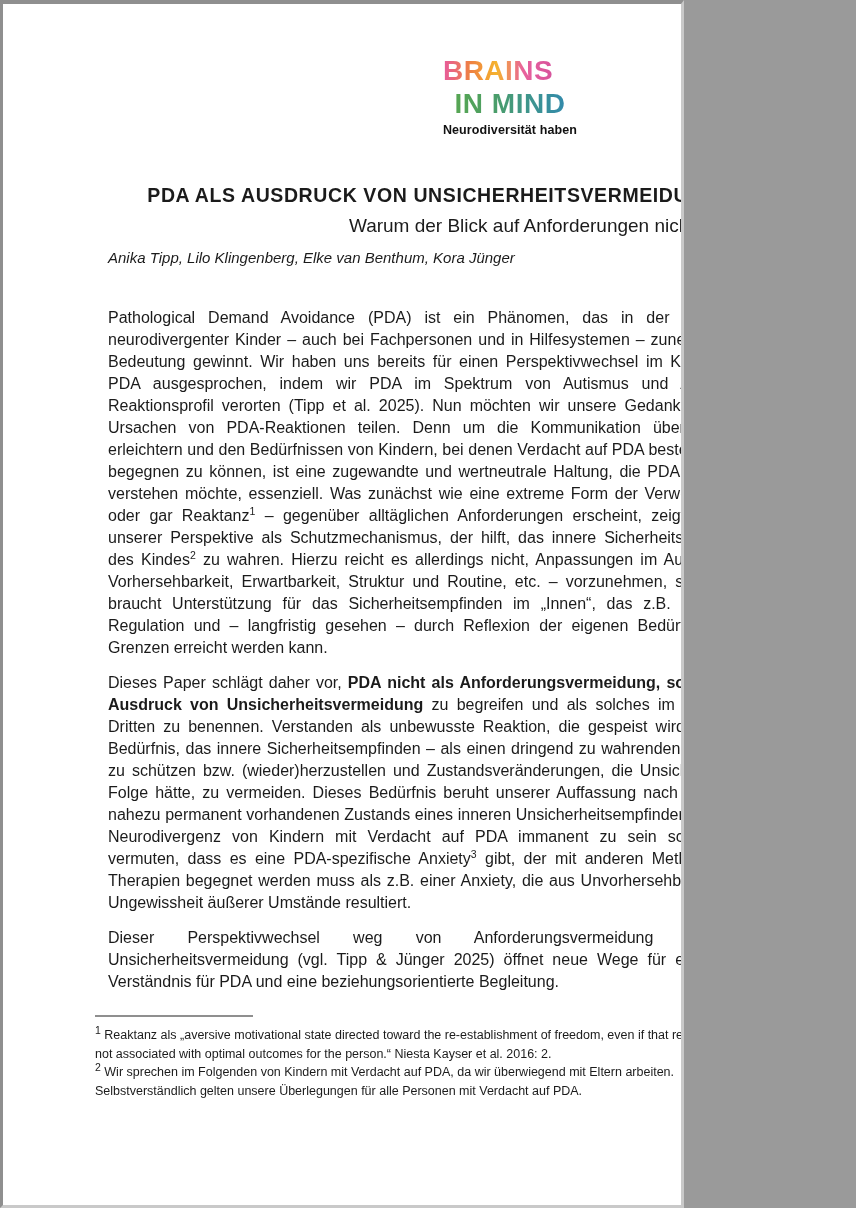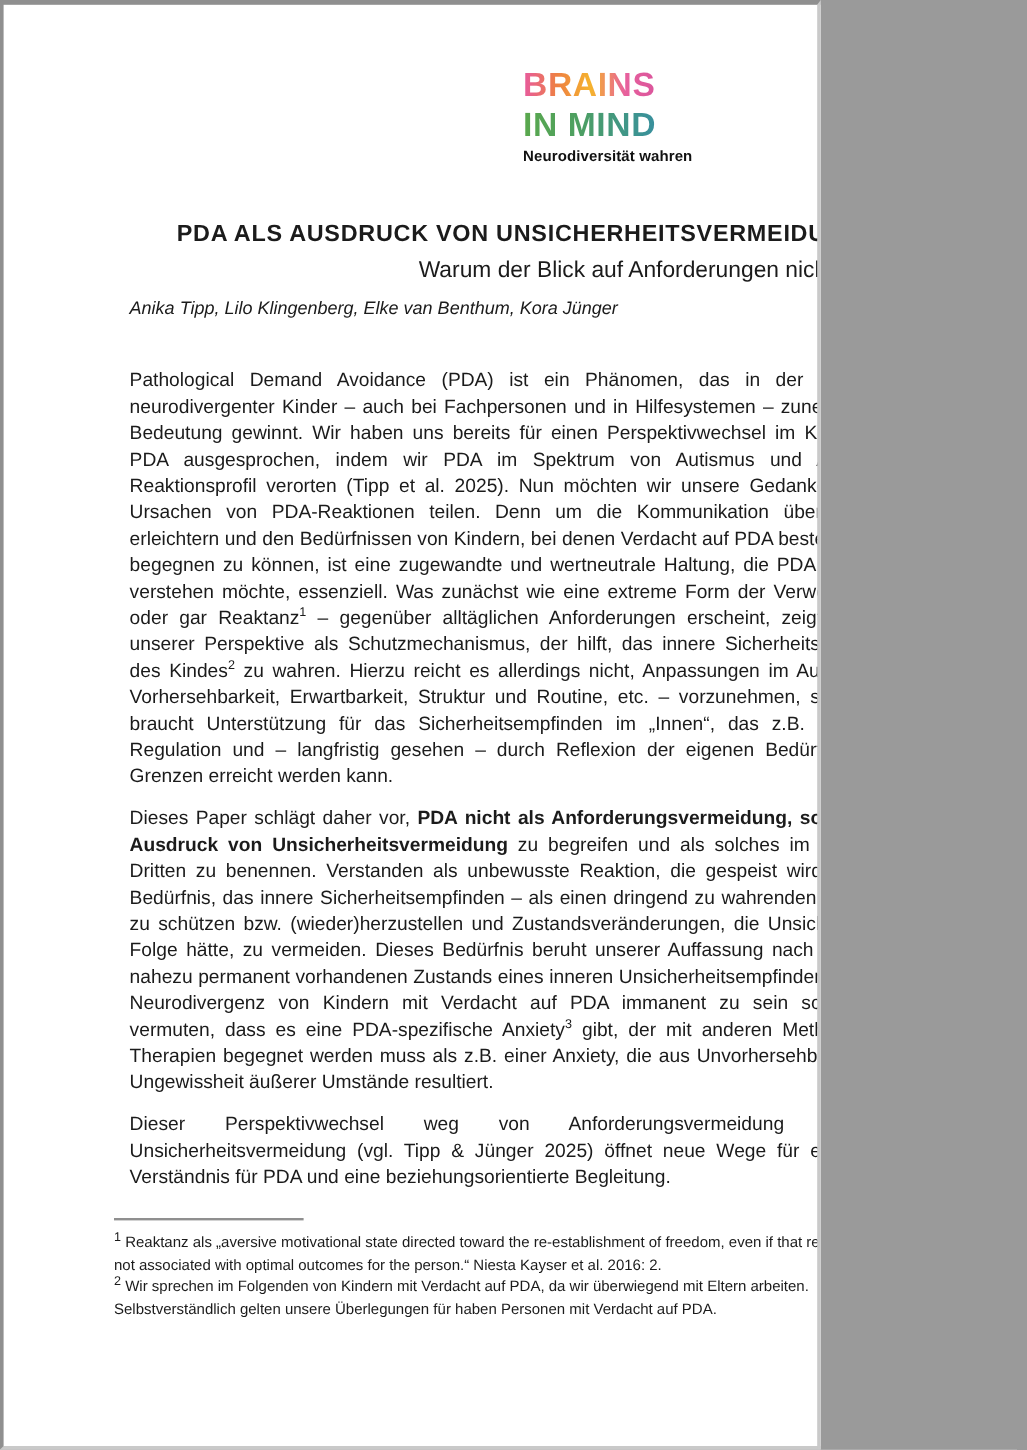--- a/index.html
+++ b/index.html
@@ -58,39 +58,39 @@
   
   .pagenum { position: absolute; left: 741px; top: 1117px; font-size: 13.5px; line-height: 16px; }
 </style>
 </head>
 <body>
 
 <div class="stage">
 
   <div class="logo">
     <div class="logo-line" id="logo-line1" style="background-image: linear-gradient(90deg, rgb(231, 90, 158), rgb(238, 128, 67), rgb(245, 179, 45), rgb(232, 97, 157), rgb(217, 84, 156), rgb(62, 142, 203));">BRAINS</div>
-    <div class="logo-line" id="logo-line2" style="background-image: linear-gradient(90deg, rgb(90, 168, 77), rgb(77, 159, 98), rgb(61, 148, 144), rgb(46, 134, 181));">IN MIND</div>
-    <div class="logo-tagline" id="logo-tagline" style="color: rgb(17, 17, 17);">Neurodiversität wahren</div>
+    <div class="logo-line" id="logo-line2" style="background-image: linear-gradient(90deg, rgb(90, 168, 77), rgb(77, 159, 98), rgb(61, 148, 144), rgb(46, 134, 181)); text-align: center;">IN MIND</div>
+    <div class="logo-tagline" id="logo-tagline" style="color: rgb(17, 17, 17);">Neurodiversität haben</div>
   </div>
 
   <div class="header">
     <h1 class="title">PDA ALS AUSDRUCK VON UNSICHERHEITSVERMEIDUNG</h1>
     <h2 class="subtitle">Warum der Blick auf Anforderungen nicht genügt</h2>
     <div class="authors">Anika Tipp, Lilo Klingenberg, Elke van Benthum, Kora Jünger</div>
   </div>
 
   <div class="bodytext">
       <p><span>Pathological Demand Avoidance (PDA) ist ein Phänomen, das in der Begleitung neurodivergenter Kinder – auch bei Fachpersonen und in Hilfesystemen – zunehmend an Bedeutung gewinnt. Wir haben uns bereits für einen Perspektivwechsel im Kontext von PDA ausgesprochen, indem wir PDA im Spektrum von Autismus und ADHS als Reaktionsprofil verorten (Tipp et al. 2025). Nun möchten wir unsere Gedanken zu den Ursachen von PDA-Reaktionen teilen. Denn um die Kommunikation über PDA zu erleichtern und den Bedürfnissen von Kindern, bei denen Verdacht auf PDA besteht, besser begegnen zu können, ist eine zugewandte und wertneutrale Haltung, die PDA ursächlich verstehen möchte, essenziell. Was zunächst wie eine extreme Form der Verweigerung – oder gar Reaktanz</span><sup>1</sup><span> – gegenüber alltäglichen Anforderungen erscheint, zeigt sich aus unserer Perspektive als Schutzmechanismus, der hilft, das innere Sicherheitsempfinden des Kindes</span><sup>2</sup><span> zu wahren. Hierzu reicht es allerdings nicht, Anpassungen im Außen – wie Vorhersehbarkeit, Erwartbarkeit, Struktur und Routine, etc. – vorzunehmen, sondern es braucht Unterstützung für das Sicherheitsempfinden im „Innen“, das z.B. durch Co-Regulation und – langfristig gesehen – durch Reflexion der eigenen Bedürfnisse und Grenzen erreicht werden kann.</span></p>
       <p><span>Dieses Paper schlägt daher vor, </span><span class="seg-bold">PDA nicht als Anforderungsvermeidung, sondern als Ausdruck von Unsicherheitsvermeidung</span><span> zu begreifen und als solches im Dialog mit Dritten zu benennen. Verstanden als unbewusste Reaktion, die gespeist wird aus dem Bedürfnis, das innere Sicherheitsempfinden – als einen dringend zu wahrenden Zustand – zu schützen bzw. (wieder)herzustellen und Zustandsveränderungen, die Unsicherheit zur Folge hätte, zu vermeiden. Dieses Bedürfnis beruht unserer Auffassung nach auf einem nahezu permanent vorhandenen Zustands eines inneren Unsicherheitsempfindens, das der Neurodivergenz von Kindern mit Verdacht auf PDA immanent zu sein scheint. Wir vermuten, dass es eine PDA-spezifische Anxiety</span><sup>3</sup><span> gibt, der mit anderen Methoden und Therapien begegnet werden muss als z.B. einer Anxiety, die aus Unvorhersehbarkeit oder Ungewissheit äußerer Umstände resultiert.</span></p>
       <p><span>Dieser Perspektivwechsel weg von Anforderungsvermeidung hin zu Unsicherheitsvermeidung (vgl. Tipp &amp; Jünger 2025) öffnet neue Wege für ein tieferes Verständnis für PDA und eine beziehungsorientierte Begleitung.</span></p>
     </div>
 
   <div class="footnotes">
     <div class="fn-rule"></div>
     <div>
         <div class="footnote"><sup>1</sup><span> Reaktanz als „aversive motivational state directed toward the re-establishment of freedom, even if that resistance is not associated with optimal outcomes for the person.“ Niesta Kayser et al. 2016: 2.</span></div>
-        <div class="footnote"><sup>2</sup><span> Wir sprechen im Folgenden von Kindern mit Verdacht auf PDA, da wir überwiegend mit Eltern arbeiten. Selbstverständlich gelten unsere Überlegungen für haben Personen mit Verdacht auf PDA.</span></div>
+        <div class="footnote"><sup>2</sup><span> Wir sprechen im Folgenden von Kindern mit Verdacht auf PDA, da wir überwiegend mit Eltern arbeiten. Selbstverständlich gelten unsere Überlegungen für alle Personen mit Verdacht auf PDA.</span></div>
       </div>
   </div>
 
   <div class="pagenum">1</div>
 
 </div>
 
 </body></html>

